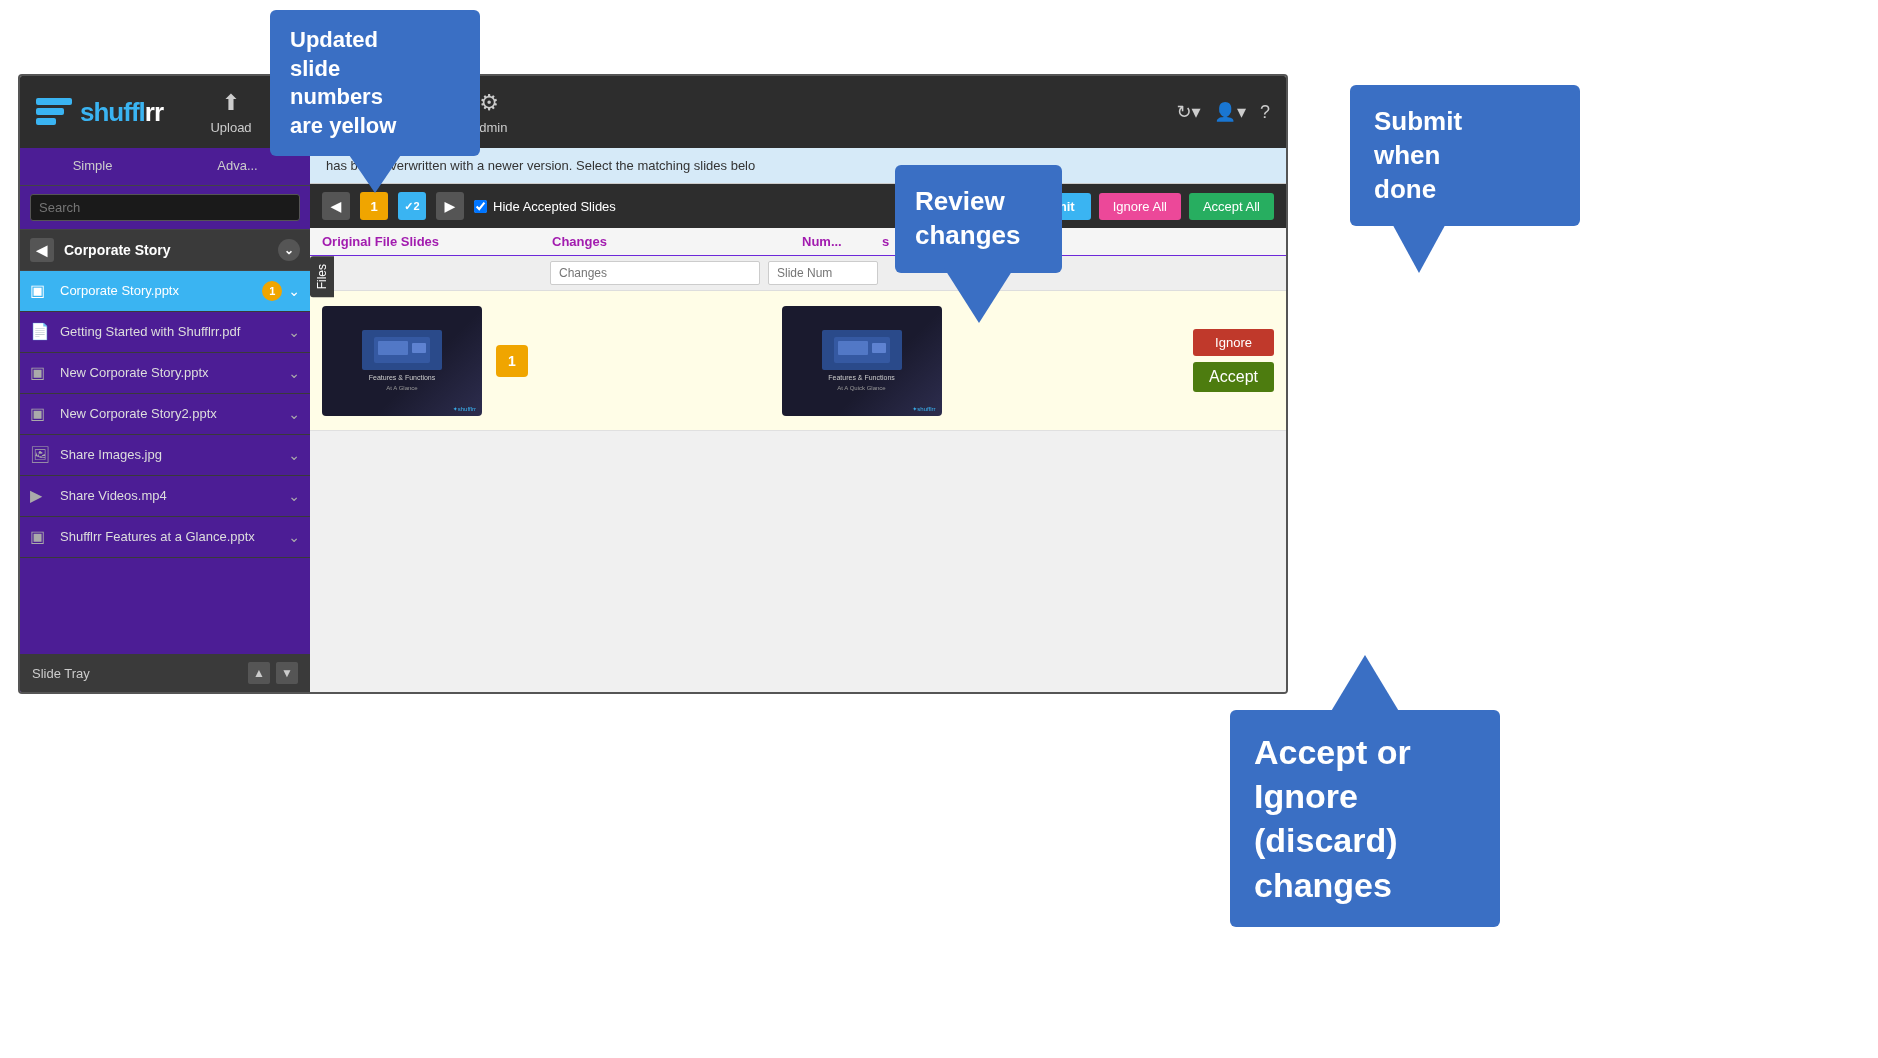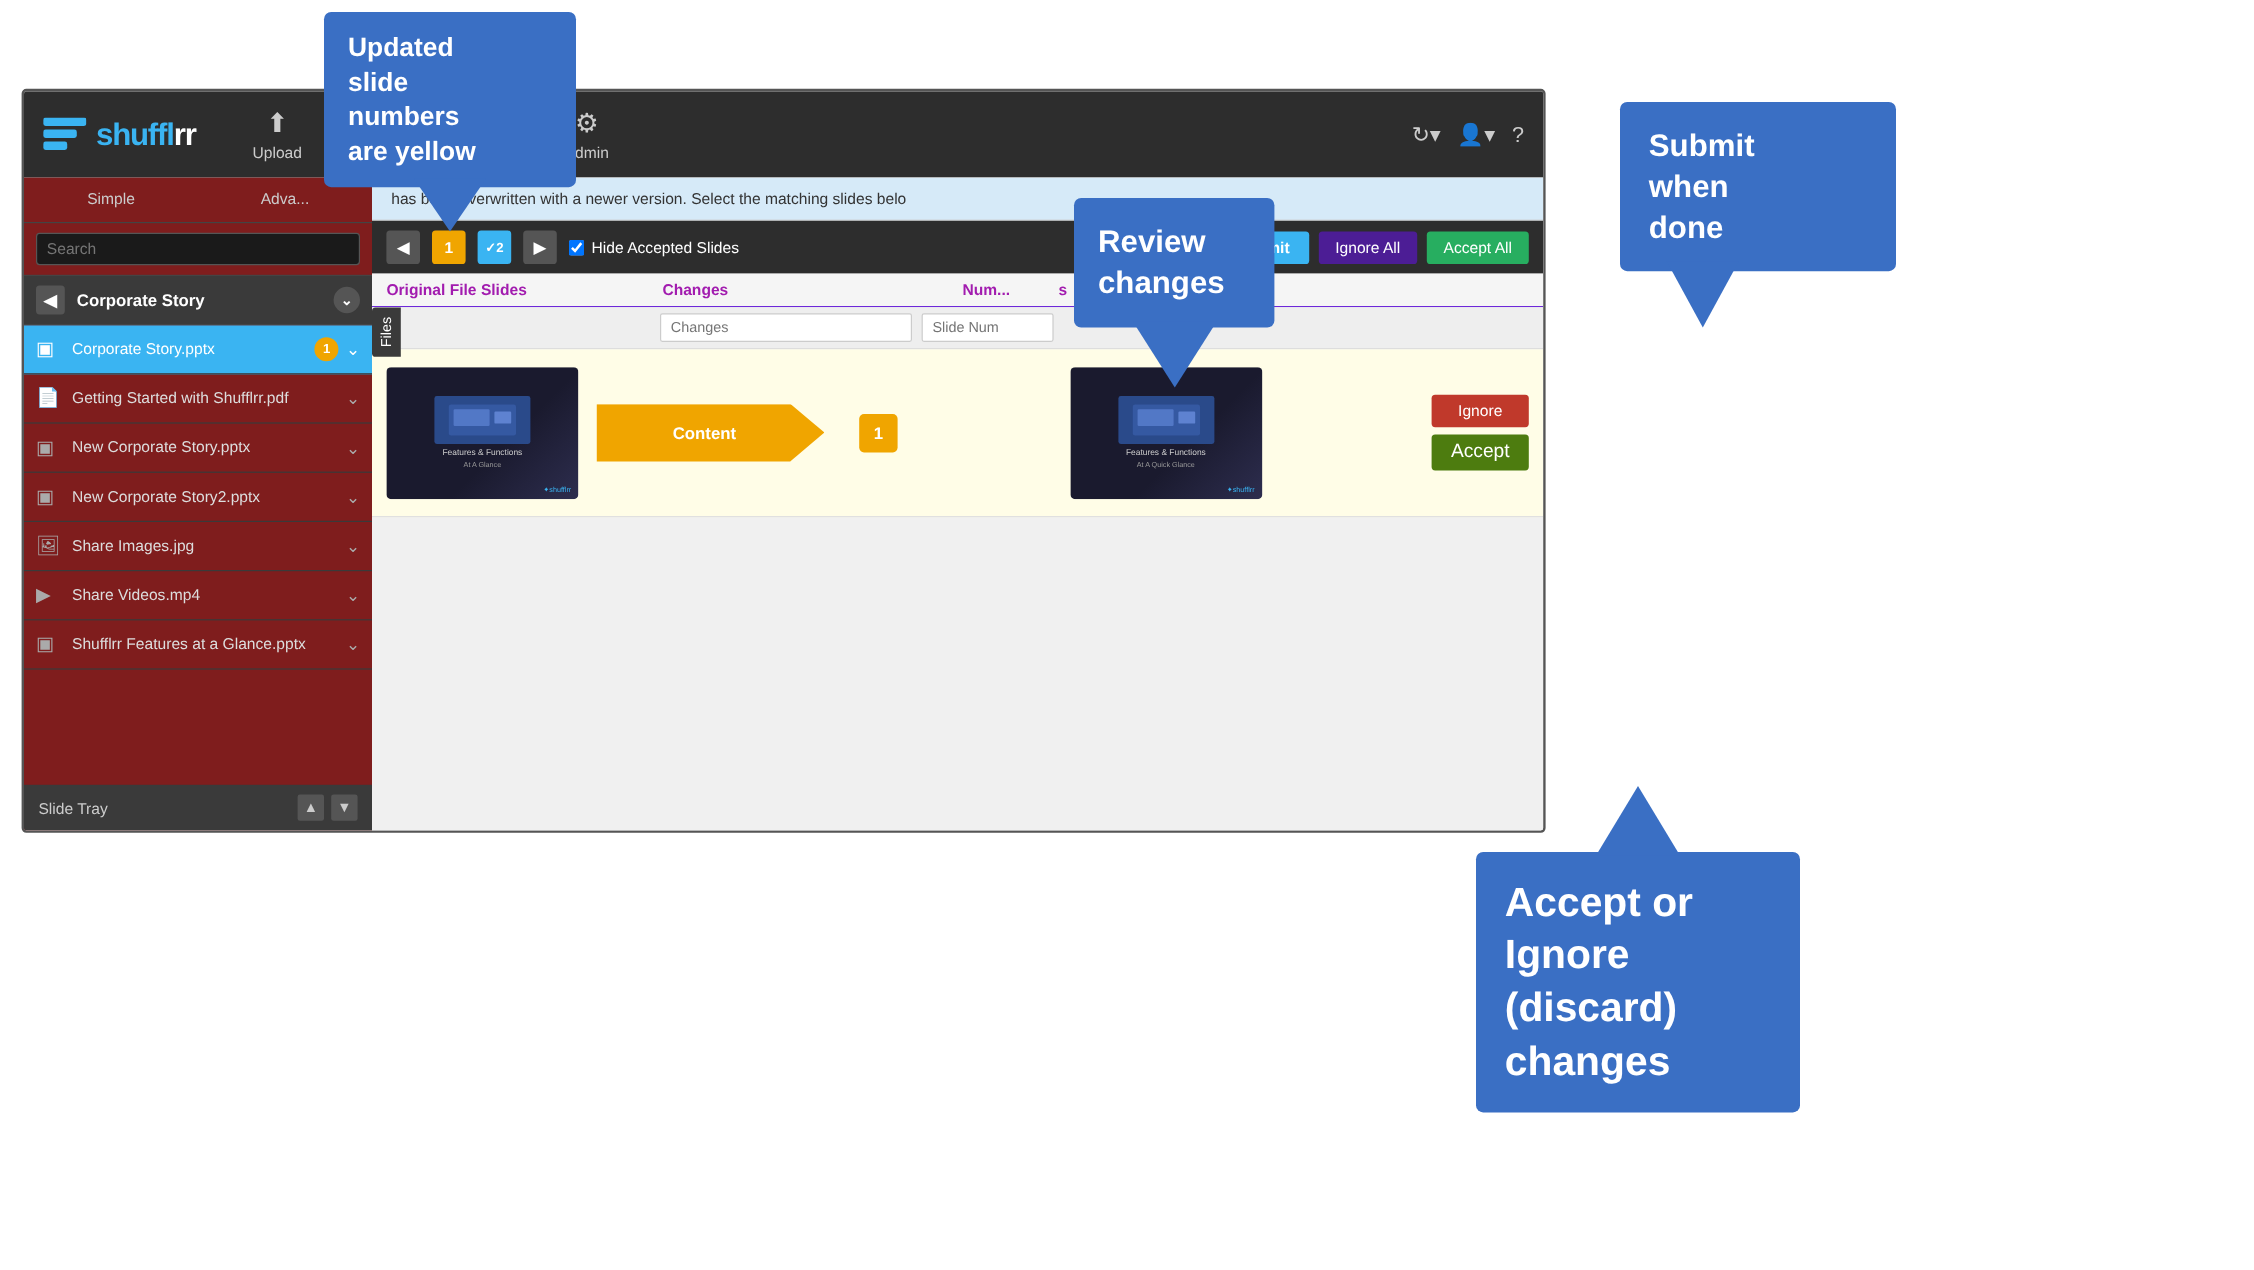--- a/index.html
+++ b/index.html
@@ -76,21 +76,21 @@
 
     
     .main-content {
       display: flex;
       height: calc(100% - 72px);
     }
 
     
     .sidebar {
       width: 290px;
-      background: #7f1d1d;
+      background: #4c1d95;
       display: flex;
       flex-direction: column;
       height: 100%;
       flex-shrink: 0;
     }
     .sidebar-tabs {
       display: flex;
       border-bottom: 1px solid #444;
     }
     .sidebar-tab {
@@ -306,21 +306,21 @@
       background: #3ab4f2;
       color: #fff;
       border: none;
       padding: 6px 16px;
       border-radius: 3px;
       font-size: 13px;
       cursor: pointer;
       font-weight: bold;
     }
     .ignore-all-btn {
-      background: #4c1d95;
+      background: #ec4899;
       color: #fff;
       border: none;
       padding: 6px 14px;
       border-radius: 3px;
       font-size: 13px;
       cursor: pointer;
     }
     .accept-all-btn {
       background: #27ae60;
       color: #fff;
@@ -779,23 +779,20 @@
                   <rect x="6" y="6" width="30" height="14" rx="1" fill="#5a7fd0" opacity="0.8"></rect>
                   <rect x="40" y="8" width="14" height="10" rx="1" fill="#7a9ff0" opacity="0.6"></rect>
                 </svg>
               </div>
               <div class="thumb-title">Features &amp; Functions</div>
               <div class="thumb-subtitle">At A Glance</div>
               <div class="thumb-logo">✦shufflrr</div>
             </div>
           </div>
 
-          <div class="change-arrow">
-            <div class="arrow-shape">Content</div>
-          </div>
 
           <div style="width:60px; display:flex; align-items:center; justify-content:center; flex-shrink:0;">
             <div class="num-badge">1</div>
           </div>
 
           <div class="updated-slide">
             <div class="slide-thumb">
               <div class="thumb-inner">
                 <div class="thumb-decoration">
                   <svg width="60" height="30">

